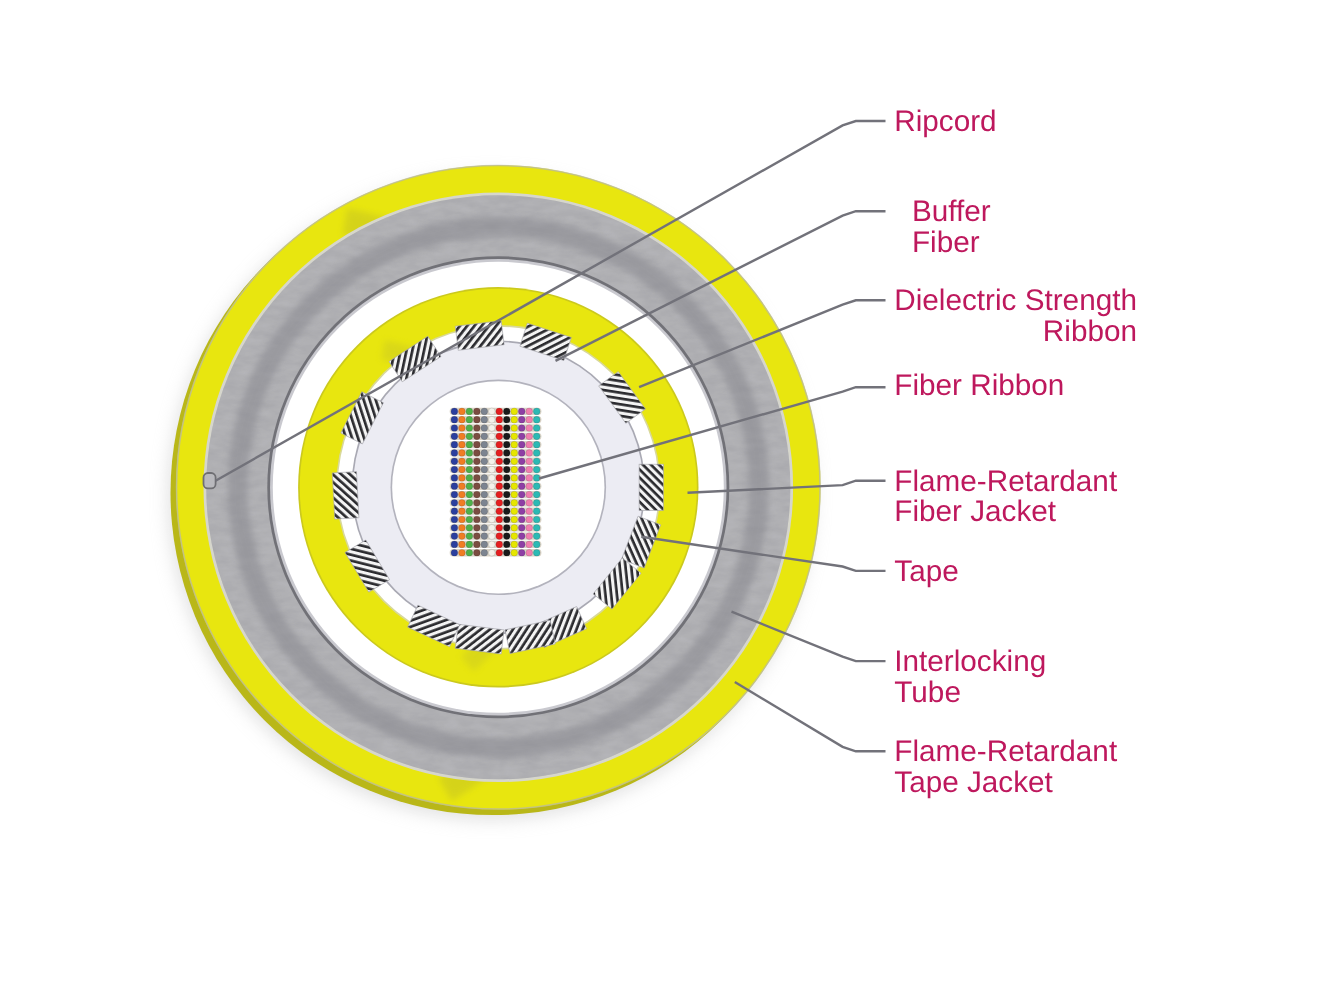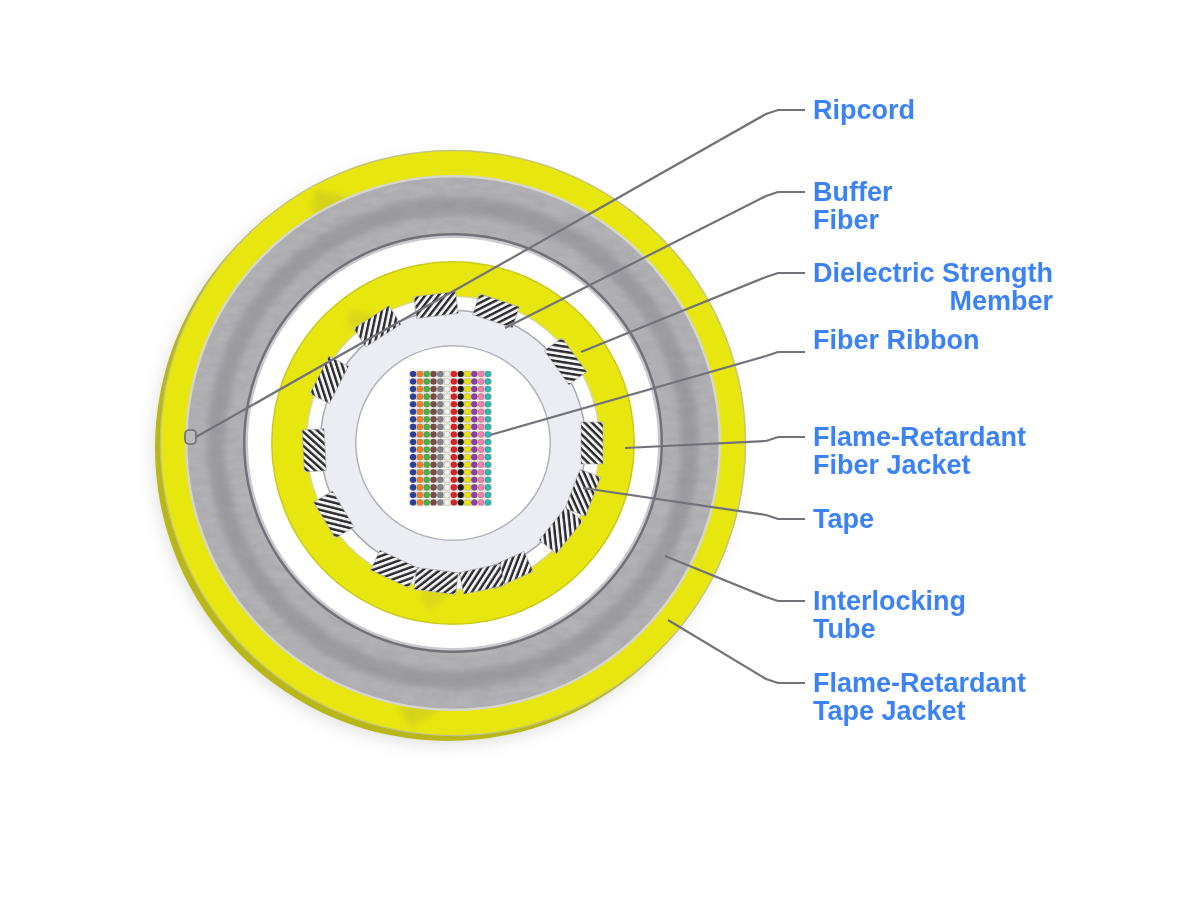--- a/index.html
+++ b/index.html
@@ -1,20 +1,20 @@
 <!DOCTYPE html>
 <html><head>
 <meta charset="utf-8">
 <style>
   html,body{margin:0;padding:0;background:#ffffff;}
   .canvas{position:relative;width:1200px;height:900px;background:#ffffff;overflow:hidden;
           font-family:"Liberation Sans", sans-serif;}
   .canvas svg{position:absolute;left:0;top:0;}
-  .label{position:absolute;left:813px;font-size:27px;line-height:28px;color:#3b82f6;
-         white-space:nowrap;font-family:"Liberation Sans", sans-serif;font-weight:bold;}
+  .label{position:absolute;left:813px;font-size:27px;line-height:28px;color:#be185d;
+         white-space:nowrap;font-family:"Liberation Sans", sans-serif;}
   .label span{display:block;}
 </style>
 </head>
 <body>
 
 <div class="canvas">
 
   <svg id="diagram-svg" width="1200" height="900" viewBox="0 0 1200 900">
     <defs>
       <filter id="blur8" x="-20%" y="-20%" width="140%" height="140%">
@@ -363,29 +363,29 @@
         <polyline points="583,488 766,515 778,519 805,519" fill="none" stroke="#72727a" stroke-width="2.2"></polyline>
         <polyline points="665,556 766,597 778,601 805,601" fill="none" stroke="#72727a" stroke-width="2.2"></polyline>
         <polyline points="668,620 766,679 778,683 805,683" fill="none" stroke="#72727a" stroke-width="2.2"></polyline>
       </g>
   </svg>
 
   <div class="label" style="top: 96px;">
     <span>Ripcord</span>
     <span></span>
   </div>
-  <div class="label" style="top: 178px;">
+  <div class="label" style="top: 178px; margin-left: 16px;">
     <span>Buffer</span>
     <span>Fiber</span>
   </div>
   <div class="label" style="top: 259px; text-align: right;">
     <span>Dielectric Strength</span>
-    <span>Member</span>
-  </div>
-  <div class="label" style="top: 326px;">
+    <span>Ribbon</span>
+  </div>
+  <div class="label" style="top: 336px;">
     <span>Fiber Ribbon</span>
     <span></span>
   </div>
   <div class="label" style="top: 423px;">
     <span>Flame-Retardant</span>
     <span>Fiber Jacket</span>
   </div>
   <div class="label" style="top: 505px;">
     <span>Tape</span>
   </div>

